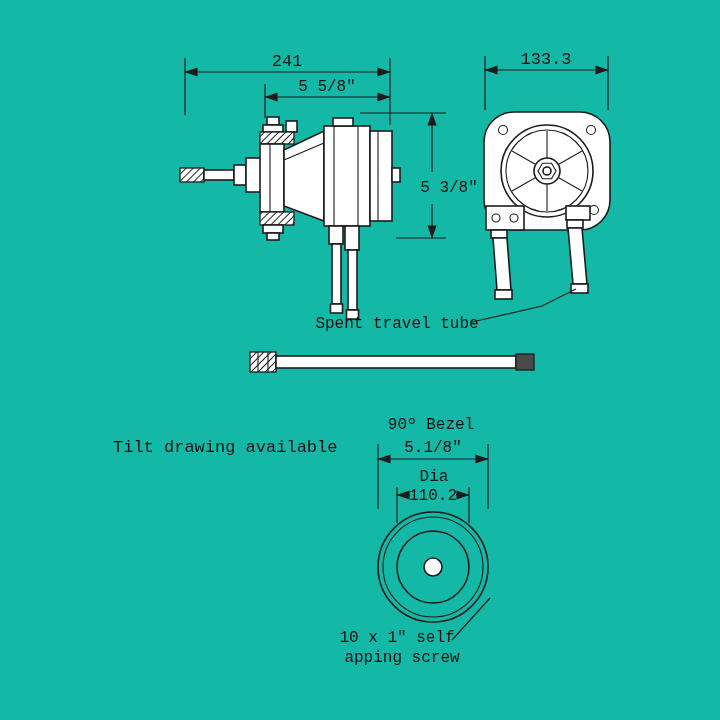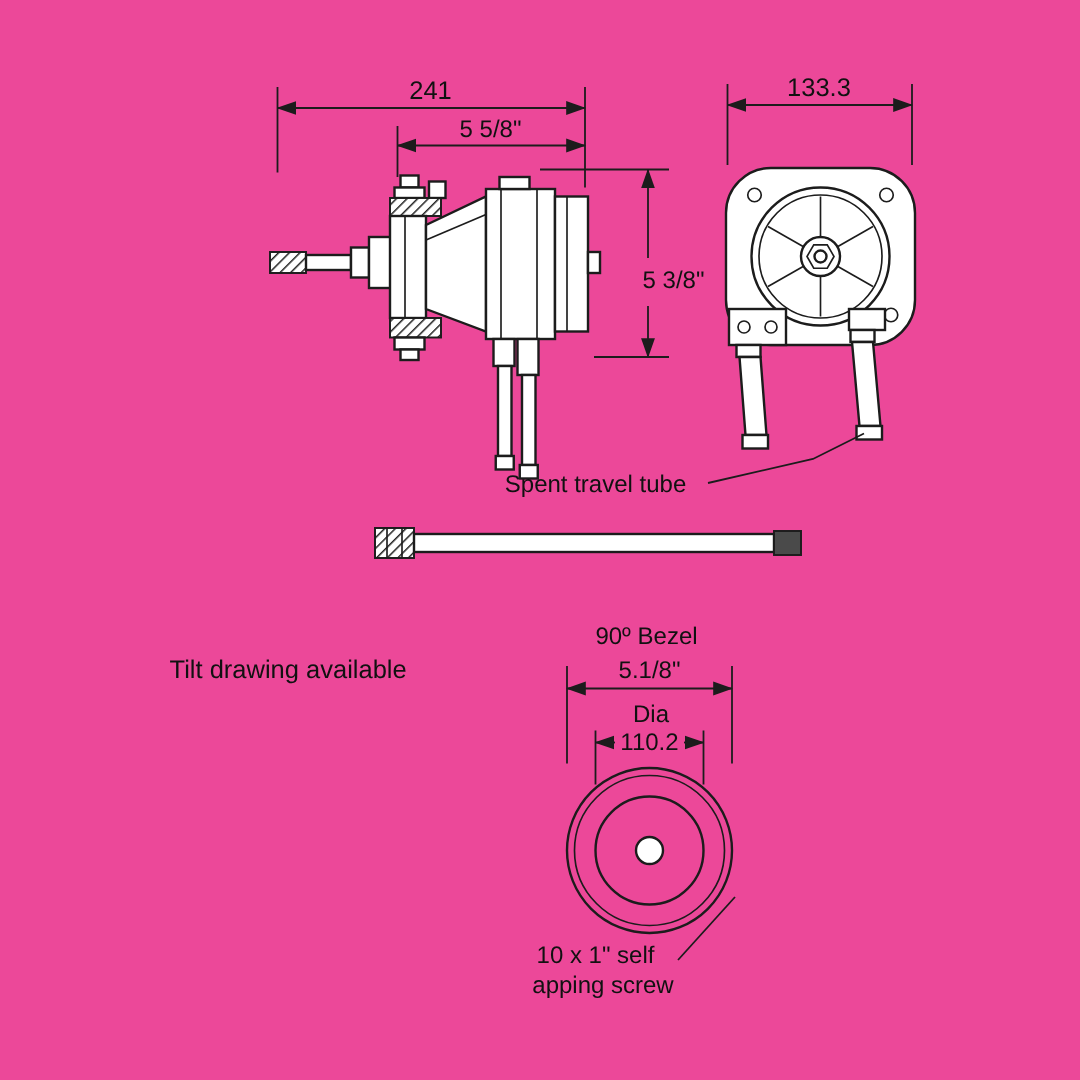--- a/index.html
+++ b/index.html
@@ -1,17 +1,17 @@
 <!DOCTYPE html>
 <html><head>
 <meta charset="utf-8">
 <style>
   html,body{margin:0;padding:0;background:#fff;}
-  .canvas{position:relative;width:720px;height:720px;background:#ec4899;
-          font-family:Liberation Sans, sans-serif;overflow:hidden;}
+  .canvas{position:relative;width:720px;height:720px;background:#14b8a6;
+          font-family:Liberation Mono, monospace;overflow:hidden;}
   svg{display:block;}
   .ln   {stroke:#1c1c1c;fill:none;stroke-width:1.6;stroke-linecap:square;}
   .fw   {fill:#ffffff;stroke:#1c1c1c;stroke-width:1.6;}
   .fh   {fill:url(#hatch);stroke:#1c1c1c;stroke-width:1.3;}
   .fd   {fill:#4a4a4a;stroke:#1c1c1c;stroke-width:1.3;}
   .det  {stroke:#1c1c1c;fill:none;stroke-width:1.1;}
   .dim  {stroke:#1c1c1c;fill:none;stroke-width:1.2;}
   text  {fill:#111111;font-size:16px;}
   .dimtext{font-size:17px;}
   .mid{text-anchor:middle;}

